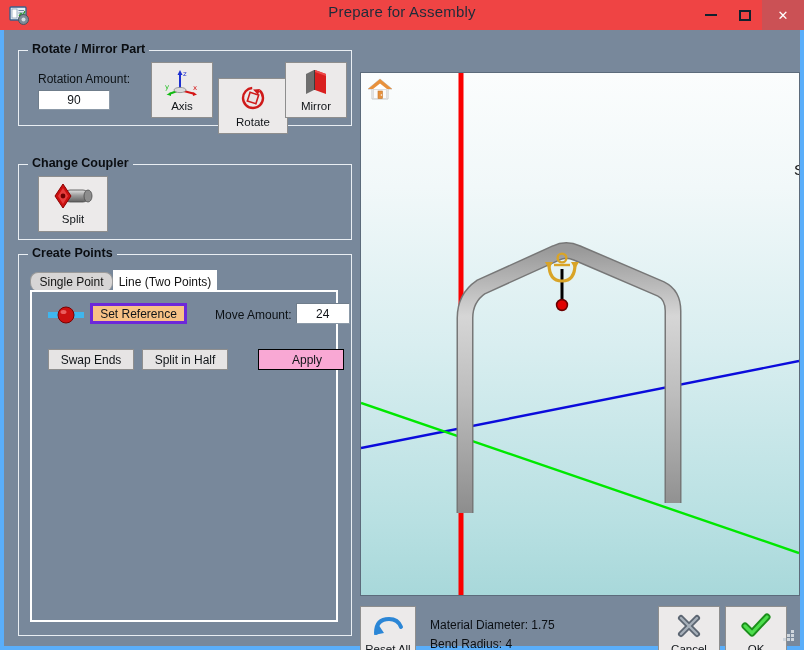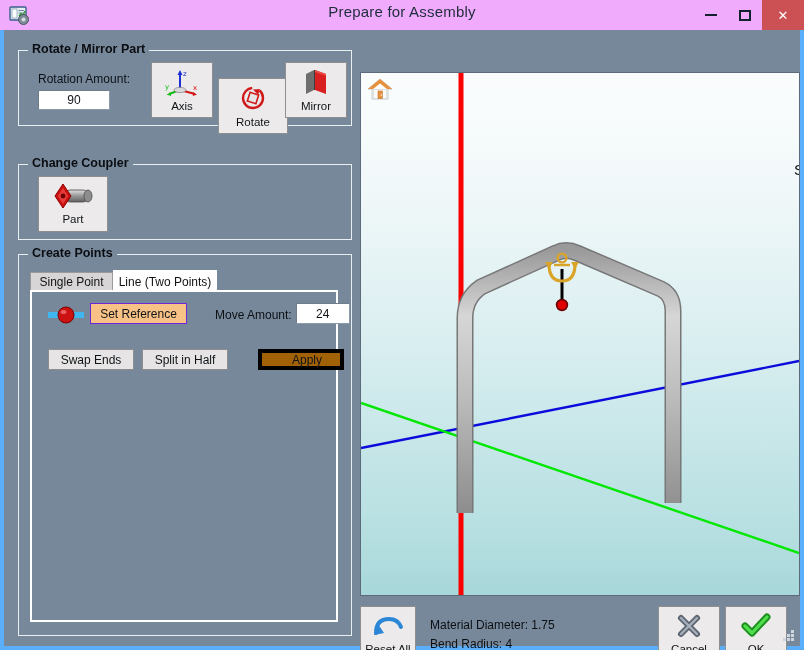--- a/index.html
+++ b/index.html
@@ -9,21 +9,21 @@
     background:#5aaefa;
   }
   .window{
     position:absolute;left:0;top:0;width:804px;height:650px;
     background:#5aaefa;
     box-sizing:border-box;
   }
   
   .titlebar{
     position:absolute;left:0;top:0;width:804px;height:30px;
-    background:#f0abfc;
+    background:#ef4444;
   }
   .title-icon{
     position:absolute;left:8px;top:4px;width:22px;height:22px;
   }
   .title-text{
     position:absolute;left:0;top:3px;width:804px;text-align:center;
     font-size:15px;color:#1d2c3a;letter-spacing:.2px;
     font-family:"Liberation Sans", sans-serif;
   }
   .win-btn{
@@ -80,22 +80,22 @@
     background:#eceaea;
     border:1px solid #8e8e8e;
     display:flex;align-items:center;justify-content:center;
     font-size:12px;color:#101418;
     font-family:"Liberation Sans", sans-serif;
     cursor:default;
   }
   .btn-icon{flex-direction:column;gap:1px;}
   .btn-icon .cap{font-size:11.5px;line-height:12px;}
   .btn-plain{background:#e6e4e4;}
-  .btn-apply{background:#a16207;border:4px solid #000000;padding-left:12px;}
-  .btn-ref{background:#f8c286;border:1px solid #6d28d9;}
+  .btn-apply{background:#f9a8d4;border:1px solid #000000;padding-left:12px;}
+  .btn-ref{background:#f8c286;border:3px solid #6d28d9;}
   
   .tabstrip{position:absolute;left:12px;top:24px;width:310px;height:20px;}
   .tab{
     position:absolute;top:2px;height:19px;box-sizing:border-box;
     background:#d7d5d5;border:1px solid #9a9a9a;border-bottom:none;
     display:flex;align-items:center;justify-content:center;
     font-size:12px;color:#131313;
     font-family:"Liberation Sans", sans-serif;
   }
   .tab.sel{
@@ -226,30 +226,30 @@
                 <stop offset="100%" stop-color="#606060"></stop>
               </linearGradient>
             </defs>
             <rect x="14" y="7" width="25" height="12" rx="6" fill="url(#cyl)" stroke="#4a4a4a" stroke-width=".8"></rect>
             <ellipse cx="38" cy="13" rx="4" ry="6" fill="#8d8d8d" stroke="#4a4a4a" stroke-width=".8"></ellipse>
             <polygon points="13,1 21,13 13,25 5,13" fill="#cc1010" stroke="#8a0000" stroke-width="1"></polygon>
             <polygon points="13,5 18,13 13,21 8,13" fill="#e63c3c"></polygon>
             <circle cx="13" cy="13" r="2.4" fill="#6e0000"></circle>
           </svg>
         </span>
-        <span class="cap">Part</span>
+        <span class="cap">Split</span>
       </div>
     </div>
 
     <div class="groupbox" id="gb-points">
       <div class="gb-frame"></div>
       <div class="gb-title">Create Points</div>
 
       <div class="tabstrip">
-        <div class="tab" style="left:0px;width:83px;">
+        <div class="tab" style="left:0px;width:83px;border-radius:8px;">
           <span>Single Point</span>
         </div>
         <div class="tab sel" style="left:83px;width:104px;">
           <span>Line (Two Points)</span>
         </div>
       </div>
 
       <div class="tabpanel">
 
         <span style="position:absolute;left:16px;top:14px;">

